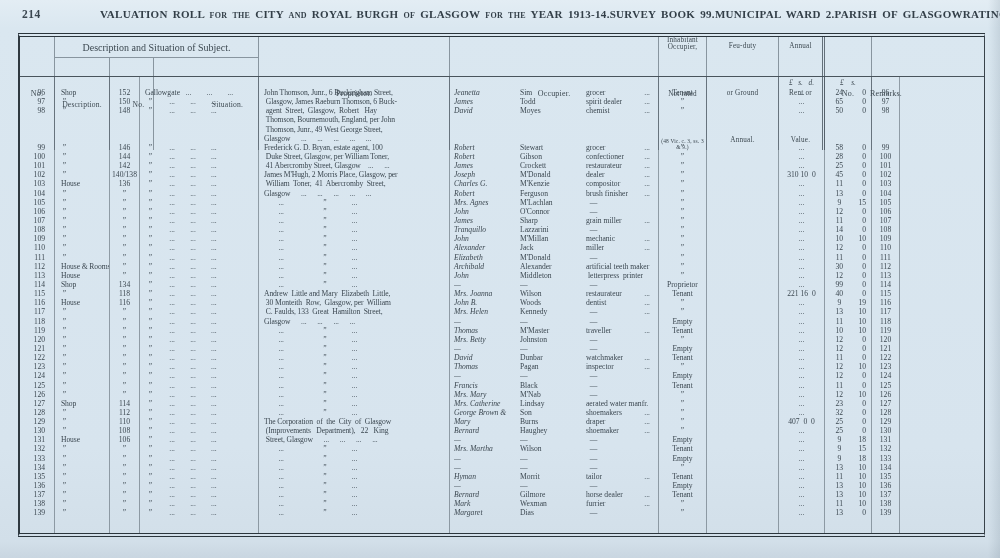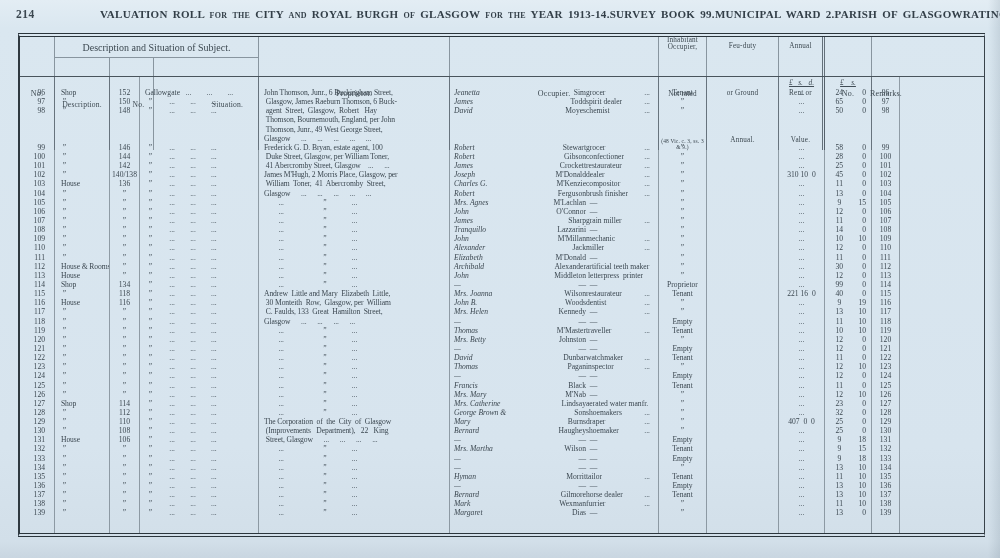--- a/index.html
+++ b/index.html
@@ -4,21 +4,21 @@
 <style>
   html,body{margin:0;padding:0;background:#b8c4cc;}
   .page{
     position:relative; width:1000px; height:558px; overflow:hidden;
     background:linear-gradient(180deg,#e3edf4 0%,#dae7f0 5%,#d7e4ee 80%,#d2dfe9 97%,#c9d6e1 100%);
     font-family:"Liberation Serif","DejaVu Serif",serif; color:#3b4750;
   }
   .page::after{content:"";position:absolute;right:0;top:0;bottom:0;width:12px;
     background:linear-gradient(90deg,rgba(90,110,125,0) 0%,rgba(90,110,125,.16) 100%);pointer-events:none;}
   .page-header{position:absolute;left:0;top:8px;width:100%;height:22px;display:flex;align-items:baseline;}
-  .page-no{position:absolute;left:16px;font-size:11.5px;font-weight:700;letter-spacing:.5px;}
+  .page-no{position:absolute;left:22px;font-size:11.5px;font-weight:700;letter-spacing:.5px;}
   .title{position:absolute;left:100px;right:18px;display:flex;justify-content:space-between;
     font-variant:small-caps;font-size:11px;font-weight:600;letter-spacing:.3px;word-spacing:2px;white-space:nowrap;color:#333f48;}
   .vtable{
     position:absolute;left:18px;top:33px;width:967px;box-sizing:border-box;
     border-right:1.5px solid #39434b;
     border-left:2.5px solid #2f3940;
     border-top:4px double #2b353c;
     border-bottom:4px double #2b353c;
     --cols:35px 55px 30px 119px 191px 209px 48px 72px 46px 47px 28px 1fr;
   }
@@ -30,33 +30,33 @@
   .hgroup{border-right:1px solid rgba(70,82,92,.55);display:flex;flex-direction:column;}
   .hg-top{height:20px;border-bottom:1px solid rgba(70,82,92,.55);display:flex;align-items:center;justify-content:center;font-size:10px;}
   .hg-sub{flex:1;display:grid;grid-template-columns:55px 30px 119px;gap:14px;}
   .hg-sub .hc{font-size:7.6px;}
   .hg-sub .hc:last-child{border-right:none;}
   .h3{flex-direction:column;justify-content:center;line-height:7px;font-size:7.2px;gap:40px;}
   .h3 .tiny{font-size:5.4px;line-height:6px;}
   .h3 div{line-height:7px;}
   .dbl{border-right:3px double rgba(70,82,92,.8);}
   .units{display:grid;grid-template-columns:var(--cols);height:11px;font-size:7.4px;font-style:italic;color:#414d56;}
-  .units .cell{display:flex;align-items:flex-end;justify-content:center;padding-bottom:1px;text-decoration:underline;}
+  .units .cell{display:flex;align-items:flex-end;justify-content:center;padding-bottom:1px;}
   .tbody{display:block;}
   .trow{display:grid;grid-template-columns:var(--cols);height:9.15px;font-size:7.6px;line-height:9.15px;}
   .cell{border-right:1px solid rgba(70,82,92,.5);white-space:pre;overflow:hidden;}
   .cell.last{border-right:none;}
   .c-n{text-align:right;padding-right:9px;}
   .c-d{padding-left:6px;letter-spacing:-.1px;}
   .c-dn{text-align:center;}
   .c-s{padding-left:5px;}
   .c-p{padding-left:5px;letter-spacing:-.1px;}
   .c-t{display:flex;padding-left:4px;}
   .t-1{width:66px;flex:none;font-style:italic;}
-  .t-2{width:66px;flex:none;text-align:right;}
+  .t-2{width:66px;flex:none;}
   .t-3w{flex:1;display:flex;justify-content:space-between;overflow:hidden;}
   .t-d{padding-right:8px;}
   .c-o{text-align:center;}
   .c-ih{}
   .c-f{text-align:center;}
   .c-r{display:flex;justify-content:flex-end;}
   .r-l{width:30px;text-align:center;}
   .r-s{width:13px;text-align:right;margin-right:5px;}
   .c-n2{text-align:center;}
   .filler{display:grid;grid-template-columns:var(--cols);height:15px;}

